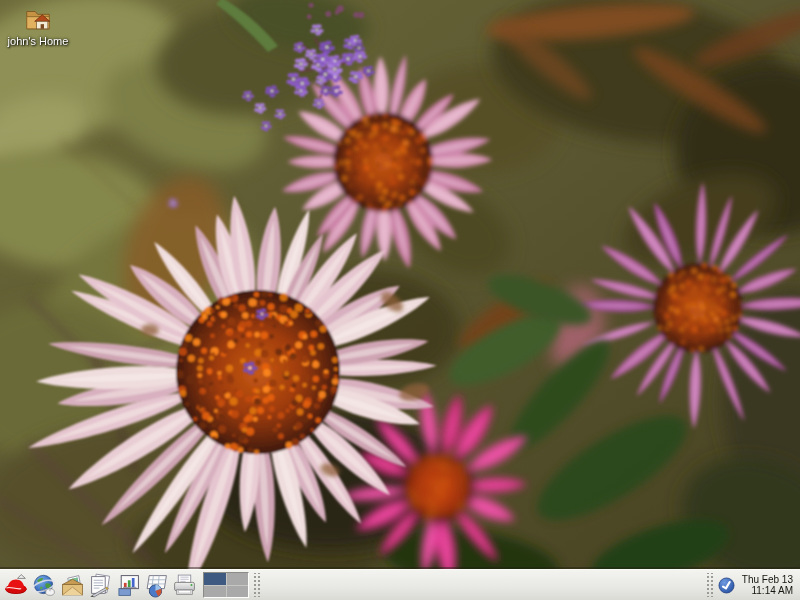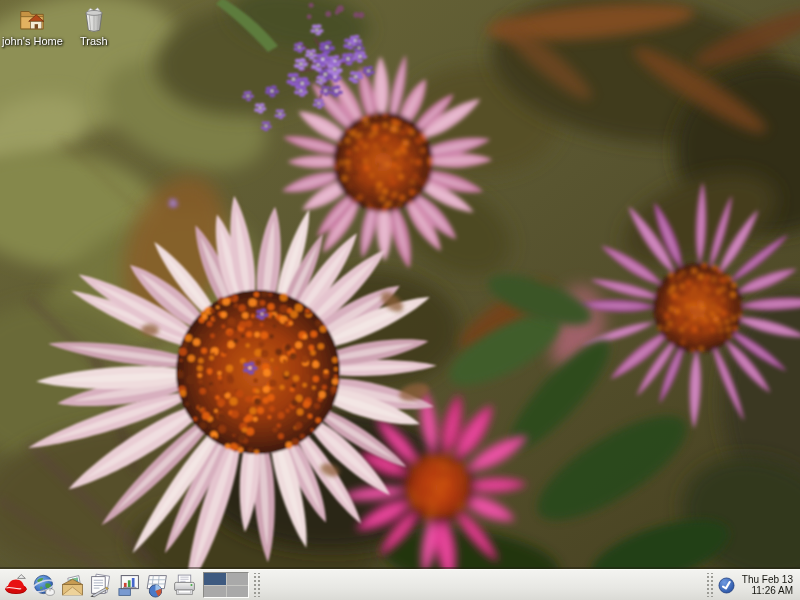--- a/index.html
+++ b/index.html
@@ -1,21 +1,21 @@
 <!DOCTYPE html>
 <html><head>
 <meta charset="utf-8">
 <style>
   html,body{margin:0;padding:0;background:#222;}
   .screen{position:relative;width:800px;height:600px;overflow:hidden;
           font-family:"Liberation Sans",sans-serif;background:#5c5830;}
   #wallpaper{position:absolute;left:0;top:0;width:800px;height:600px;display:block;}
 
   
-  .desktop-icons{position:absolute;left:2px;top:4px;display:flex;flex-direction:row;gap:16px;width:72px;}
+  .desktop-icons{position:absolute;left:2px;top:4px;display:flex;flex-direction:column;gap:16px;width:72px;justify-content:flex-end;}
   .dicon{display:flex;flex-direction:column;align-items:center;gap:1px;cursor:pointer;}
   .dicon svg{width:30px;height:30px;}
   .dlabel{font-size:11px;line-height:12px;color:#fff;text-align:center;white-space:nowrap;
           text-shadow:1px 1px 2px rgba(0,0,0,0.95),0 0 3px rgba(0,0,0,0.85);}
 
   
   .panel{position:absolute;left:0;right:0;bottom:0;height:30px;box-sizing:border-box;
          background:linear-gradient(#f3f3f0,#e7e7e3 60%,#dadad5);
          border-top:1px solid #fbfbf8;box-shadow:0 -2px 0 rgba(30,28,16,.45);
          display:flex;align-items:center;padding:15px 3px;gap:1px;}
@@ -1462,36 +1462,20 @@
         <path d="M4,8 L13,8 L15.5,11 L28,11 L28,26.5 L4,26.5 Z" fill="#c69344" stroke="#7d5a22"></path>
         <path d="M4,13.5 L28,13.5 L28,26.5 L4,26.5 Z" fill="#e2b160" stroke="#8a6628"></path>
         <polygon points="12.5,18.5 20.5,11.5 28.5,18.5" fill="#b24a1a" stroke="#6e2d0e" stroke-width="0.8"></polygon>
         <rect x="14.5" y="18.5" width="12" height="8" fill="#f3ead6" stroke="#7a5a30" stroke-width="0.8"></rect>
         <rect x="18.8" y="21.5" width="3.6" height="5" fill="#7a4a22"></rect>
       </svg>
       <span class="dlabel">john's Home</span>
     </div>
 
 
-    <div class="dicon">
-      <svg viewBox="0 0 32 32">
-        <defs>
-            <linearGradient id="trG" x1="0" y1="0" x2="1" y2="0">
-          <stop offset="0" stop-color="#f0f0ee"></stop>
-              <stop offset="0.5" stop-color="#d6d6d4"></stop>
-              <stop offset="1" stop-color="#9e9e9c"></stop>
-        </linearGradient>
-          </defs>
-        <polygon points="9,8 12,4.5 16,7 20,4 23,8 16,9.5" fill="#f5f5f5" stroke="#999" stroke-width="0.7"></polygon>
-        <path d="M7.5,9.5 L10,28 Q16,30.5 22,28 L24.5,9.5 Z" fill="url(#trG)" stroke="#70706e"></path>
-        <path d="M11,12 L12.3,27.5 M16,12.5 L16,28.6 M21,12 L19.8,27.5" stroke="#aeaeac" stroke-width="1" fill="none"></path>
-        <ellipse cx="16" cy="9.5" rx="8.6" ry="2.6" fill="#cfcfcd" stroke="#808080" stroke-width="0.9"></ellipse>
-      </svg>
-      <span class="dlabel">Trash</span>
-    </div>
   </div>
 
   <div class="panel">
 
     <button class="launcher">
       <svg viewBox="0 0 24 24">
         <polygon points="16.5,1.5 20.5,5.2 13,5.2" fill="#ececec" stroke="#777" stroke-width="0.8"></polygon>
         <ellipse cx="11.5" cy="15.6" rx="10.2" ry="4.6" fill="#a80000"></ellipse>
         <ellipse cx="11.5" cy="15" rx="10.2" ry="4.4" fill="#d40909"></ellipse>
         <path d="M3.6,14.6 C3.9,9.2 7,6.2 11.5,6.2 C16,6.2 19.1,9.2 19.4,14.6 C17,16.5 6,16.5 3.6,14.6 Z" fill="#e81212"></path>
@@ -1599,16 +1583,16 @@
               <stop offset="1" stop-color="#1f4088"></stop>
         </radialGradient>
           </defs>
         <circle cx="8" cy="8" r="7.1" fill="url(#upG)" stroke="#1c3a7a" stroke-width="0.7"></circle>
         <path d="M4.6,8.4 L7,10.6 L11.5,5.3" stroke="#ffffff" stroke-width="2" fill="none" stroke-linecap="round" stroke-linejoin="round" transform="rotate(-10 8 8)"></path>
       </svg>
     </button>
 
     <div class="clock">
       <div>Thu Feb 13</div>
-      <div>11:26 AM</div>
+      <div>11:14 AM</div>
     </div>
   </div>
 </div>
 
 </body></html>

